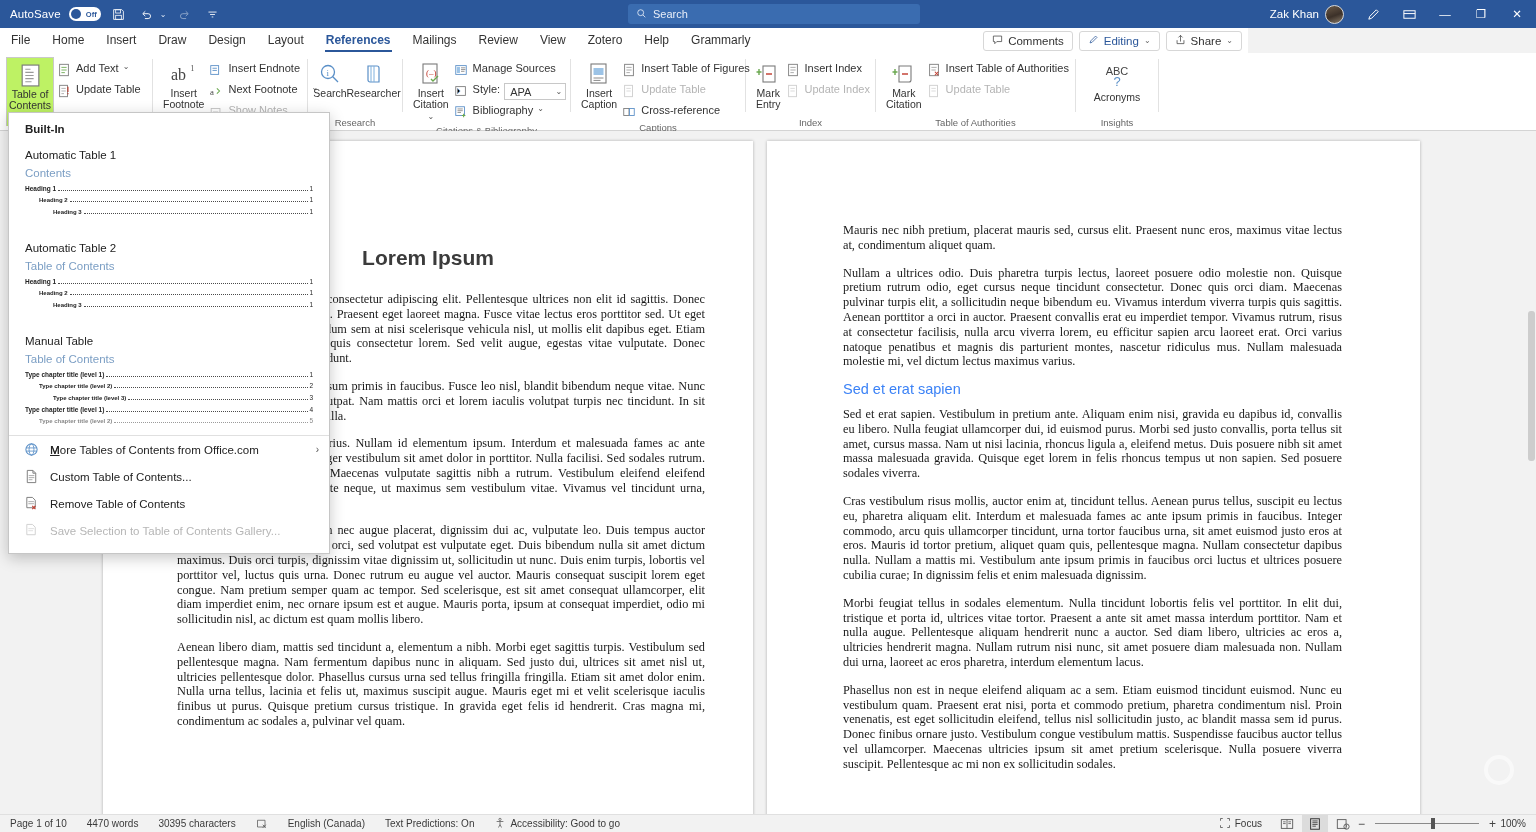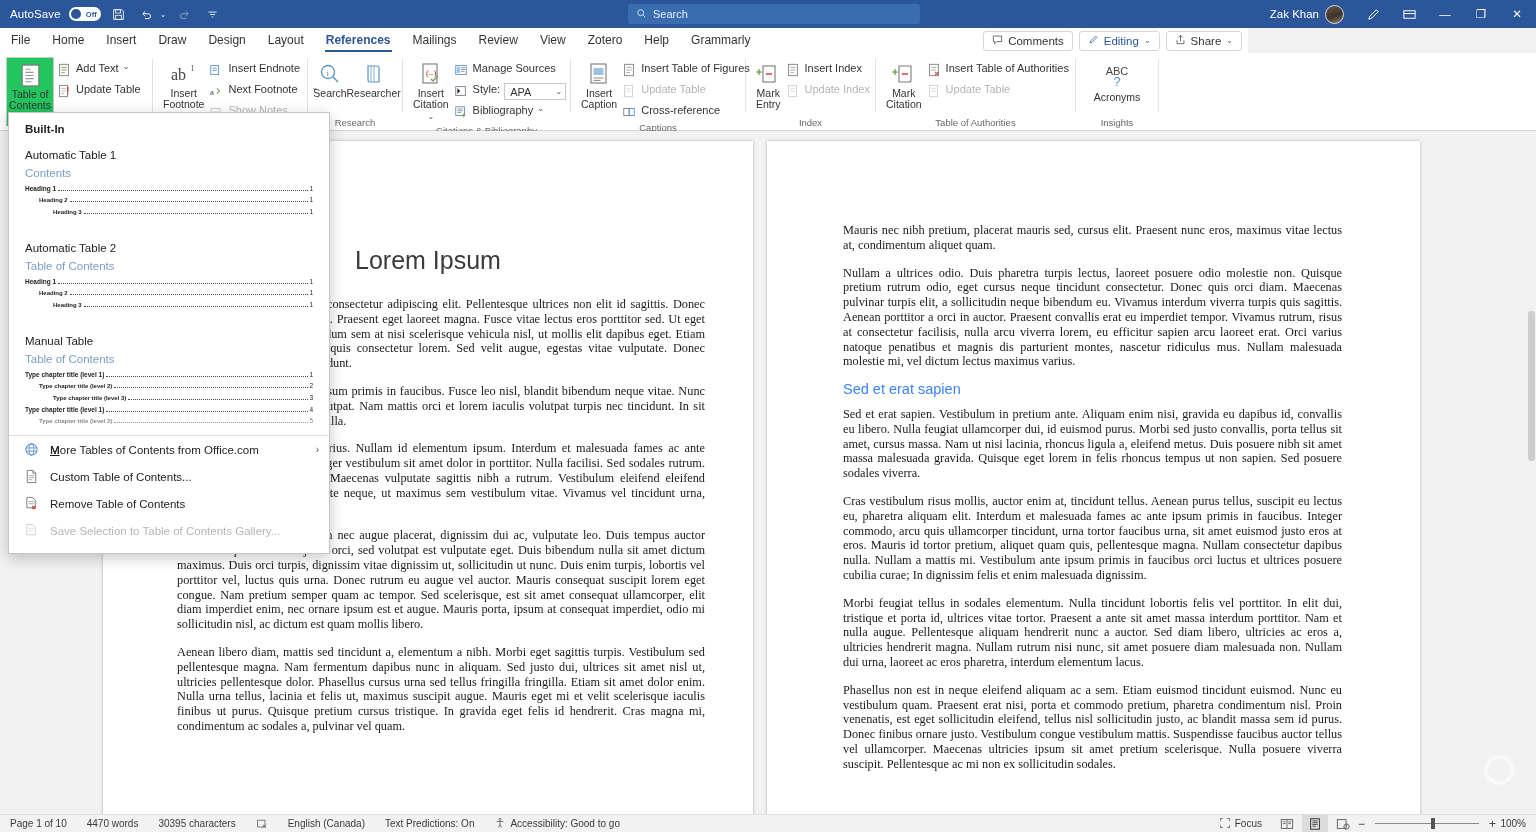--- a/index.html
+++ b/index.html
@@ -77,21 +77,21 @@
   .grp-label {
     font-size: 9.5px; color: #666; text-align: center; height: 14px; line-height: 12px;
   }
   .grp-sep { width: 1px; background: #e2e2e2; margin: 6px 2px 18px 2px; }
 
   .bigbtn {
     display: flex; flex-direction: column; align-items: center; justify-content: flex-start;
     width: 54px; padding: 3px 2px; font-size: 10.5px; color: #333; cursor: pointer; line-height: 11px; text-align: center;
   }
   .bigbtn .ic { height: 28px; display: flex; align-items: center; justify-content: center; }
-  .bigbtn.sel { background: #22c55e; border: 1px solid #c9c9c9; border-bottom: none; align-items: center; }
+  .bigbtn.sel { background: #bef264; border: 1px solid #c9c9c9; border-bottom: none; align-items: center; }
   .smallcol { display: flex; flex-direction: column; gap: 1px; padding-top: 3px; }
   .smallbtn {
     display: flex; align-items: flex-start; gap: 4px; font-size: 11px; color: #333;
     padding: 2px 5px 2px 2px; cursor: pointer; white-space: nowrap; height: 20px;
   }
   .smallbtn.disabled { color: #b4b4b4; cursor: default; }
   .smallbtn .ic { width: 16px; height: 16px; display: inline-flex; align-items: center; justify-content: center; }
   .cv { font-size: 8px; color: #555; }
   .styleselect {
     border: 1px solid #c8c8c8; background: #fff; font-size: 11px; height: 17px;
@@ -134,22 +134,22 @@
   
   .docarea {
     position: absolute; top: 131px; left: 0; width: 1536px; height: 683px; background: #f2f2f2; overflow: hidden;
   }
   .page {
     position: absolute; background: #fff; box-shadow: 0 0 3px rgba(0,0,0,.28);
   }
   .page.left { left: 103px; top: 10px; width: 650px; height: 690px; }
   .page.right { left: 767px; top: 10px; width: 653px; height: 690px; }
   .doc-title {
-    font-size: 25px; color: #3b3b3b; font-family: "Liberation Sans", sans-serif;
-    font-weight: normal; text-align: center; padding-top: 105px;
+    font-size: 21px; color: #3b3b3b; font-family: "Liberation Sans", sans-serif;
+    font-weight: bold; text-align: center; padding-top: 105px;
   }
   .doc-body { font-family: "Liberation Serif", serif; font-size: 12.3px; color: #1a1a1a; line-height: 14.8px; text-align: justify; }
   .doc-body p { margin-bottom: 13px; }
   .pad-l { padding: 0 48px 0 74px; }
   .pad-r { padding: 0 78px 0 76px; }
   .h2 { font-family: "Liberation Sans", sans-serif; font-size: 14.5px; color: #3b82f6; margin: 4px 0 10px 0; font-weight: normal; }
   .h1b { font-family: "Liberation Sans", sans-serif; font-size: 19px; color: #6f9fd0; margin: 8px 0 12px 0; font-weight: normal; }
   .watermark {
     position: absolute; right: 14px; bottom: 24px; font-size: 40px; font-weight: bold;
     color: rgba(255,255,255,.55); letter-spacing: 1px; z-index: 5;

